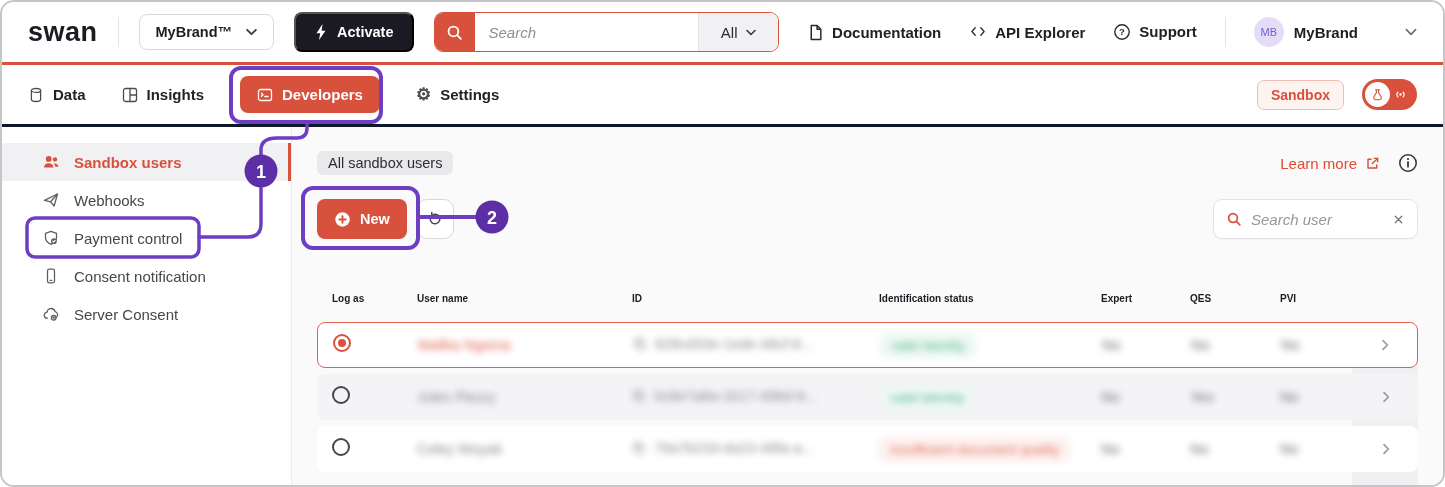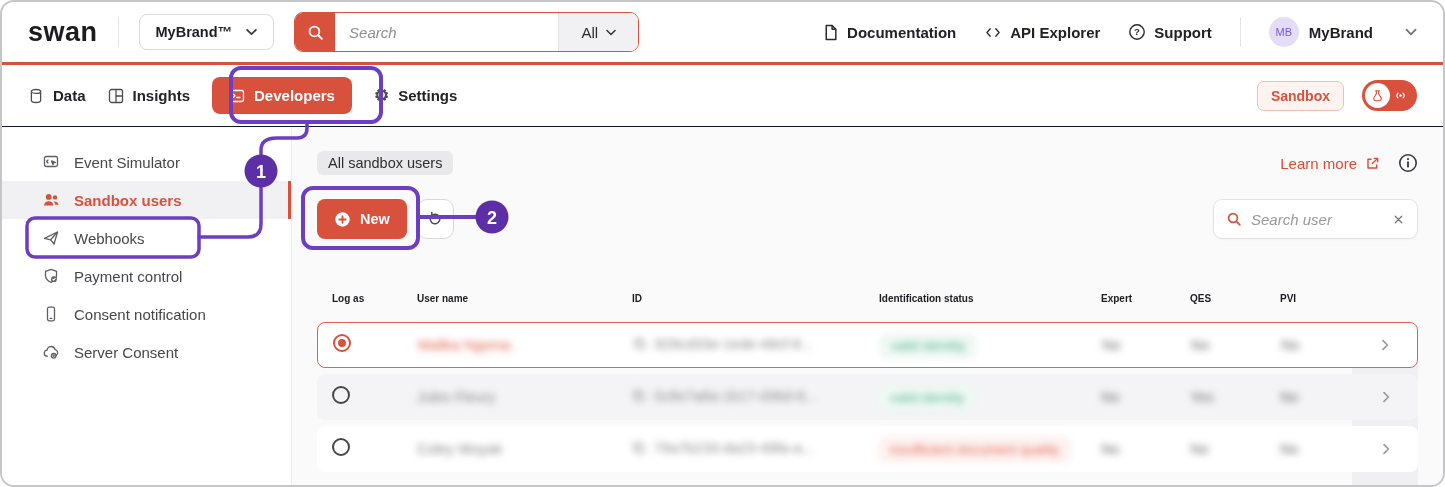--- a/index.html
+++ b/index.html
@@ -19,28 +19,28 @@
   .logo{font-size:27px;font-weight:700;color:#1c1b21;letter-spacing:.5px}
   .tdivider{width:1px;height:30px;background:#e4e4e6}
   .brand-btn{display:flex;align-items:center;gap:14px;border:1px solid #d9d9dc;border-radius:8px;padding:9px 16px;font-weight:700;font-size:14.5px;color:#1e1d23;background:#fff;cursor:pointer}
   .activate-btn{display:flex;align-items:center;gap:9px;background:#1b1a22;color:#fff;border-radius:8px;padding:10px 18px;font-weight:700;font-size:14.5px;cursor:pointer}
   .searchbar{display:flex;align-items:stretch;height:40px;border:1.5px solid var(--accent);border-radius:9px;overflow:hidden;width:345px;background:#fff}
   .search-iconbox{width:40px;background:var(--accent);display:flex;align-items:center;justify-content:center;flex:none}
   .searchbar input{flex:1;border:none;outline:none;padding:0 14px;font-size:15px;font-family:inherit;min-width:0}
   .searchbar input::placeholder{font-style:italic;color:#8f8e95}
   .search-scope{display:flex;align-items:center;gap:8px;padding:0 22px;background:#f1f1f3;border-left:1px solid #e2e2e5;font-size:15px;font-weight:500;color:#2c2b31;cursor:pointer}
   .top-links{display:flex;align-items:center;gap:28px;margin-left:auto}
-  .top-link{display:flex;align-items:center;gap:8px;font-weight:600;font-size:15px;color:#222127;cursor:pointer}
+  .top-link{display:flex;align-items:flex-start;gap:8px;font-weight:600;font-size:15px;color:#222127;cursor:pointer}
   .account{display:flex;align-items:center;gap:10px;cursor:pointer}
   .avatar{width:30px;height:30px;border-radius:50%;background:#E5DDF8;color:#7A58D0;font-size:11px;font-weight:400;display:flex;align-items:center;justify-content:center}
-  .account-name{font-weight:600;font-size:15px;color:#1e1d23;margin-right:22px}
+  .account-name{font-weight:600;font-size:15px;color:#1e1d23;margin-right:37px}
   .redline{height:3px;background:var(--accent)}
 
   
-  .nav2{height:62px;display:flex;align-items:center;padding:0 26px;gap:22px;border-bottom:1px solid #0f172a;background:#fff}
+  .nav2{height:62px;display:flex;align-items:center;padding:0 26px;gap:36px;border-bottom:3px solid #0f172a;background:#fff}
   .nav-item{display:flex;align-items:center;gap:9px;font-weight:600;font-size:15px;color:#232227;cursor:pointer}
   .nav-item.active{background:var(--accent);color:#fff;padding:10px 17px;border-radius:8px}
   .nav-right{margin-left:auto;display:flex;align-items:center;gap:18px}
   .sandbox-badge{border:1px solid #F2BEB4;background:#FDF4F2;color:var(--accent);font-weight:700;font-size:14px;padding:6px 13px;border-radius:7px}
   .env-toggle{width:55px;height:31px;background:var(--accent);border-radius:16px;display:flex;align-items:center;padding:0 3px;gap:3px;cursor:pointer}
   .env-knob{width:25px;height:25px;background:#fff;border-radius:50%;display:flex;align-items:center;justify-content:center}
 
   
   .bodywrap{display:flex;height:358px}
   .sidebar{width:290px;flex:none;background:#fff;border-right:1px solid #ededef;padding-top:16px}
@@ -95,20 +95,26 @@
     <div class="logo">swan</div>
     <div class="tdivider"></div>
 
     <div class="brand-btn">
       <span>MyBrand™</span>
       <svg width="11" height="8" viewBox="0 0 10 7" fill="none" stroke="#3a393f" stroke-width="1.6" stroke-linecap="round" stroke-linejoin="round">
           <path d="M1 1.5 5 5.5 9 1.5"></path>
         </svg>
     </div>
 
+    <button class="activate-btn">
+      <svg width="14" height="16" viewBox="0 0 12 16">
+          <path d="M7.5 0 1.5 9.2h3.7L4 16l6.5-9.3H6.7L7.5 0Z" fill="#fff"></path>
+        </svg>
+      <span>Activate</span>
+    </button>
 
     <div class="searchbar">
       <div class="search-iconbox">
         <svg width="17" height="17" viewBox="0 0 16 16" fill="none" stroke="#fff" stroke-width="1.7" stroke-linecap="round">
             <circle cx="7" cy="7" r="4.6"></circle>
             <path d="M10.6 10.6 14 14"></path>
           </svg>
       </div>
       <input type="text" placeholder="Search" style="">
       <div class="search-scope">
@@ -194,28 +200,20 @@
             <circle cx="7.5" cy="7.5" r="1.2" fill="#fff"></circle>
             <path d="M4.9 5.1a3.7 3.7 0 0 0 0 4.8M10.1 5.1a3.7 3.7 0 0 1 0 4.8" stroke="#fff" stroke-width="1.2" stroke-linecap="round"></path>
           </svg>
       </div>
     </div>
   </div>
 
   <div class="bodywrap">
 
     <div class="sidebar">
-      <div class="side-item">
-        <svg width="18" height="16" viewBox="0 0 16 16" fill="none" stroke="#5f5e66" stroke-width="1.3" stroke-linecap="round" stroke-linejoin="round">
-            <rect x="1.5" y="2.5" width="13" height="10" rx="1.8"></rect>
-            <path d="M5 6 3.6 7.5 5 9"></path>
-            <path d="m8.5 6.8 3.8 1.6-1.7.6-.6 1.7z" fill="#5f5e66"></path>
-          </svg>
-        <span>Event Simulator</span>
-      </div>
       <div class="side-item selected">
         <svg width="18" height="16" viewBox="0 0 16 16" fill="#D8513D">
             <circle cx="5.7" cy="4.9" r="2.9"></circle>
             <path d="M1 13.4c0-2.6 2.1-4.2 4.7-4.2s4.7 1.6 4.7 4.2z"></path>
             <circle cx="12" cy="5.4" r="2.2"></circle>
             <path d="M11.6 9.4c2.1.2 3.9 1.5 3.9 3.4h-3.3c-.2-1.4-.8-2.5-1.8-3.2z"></path>
           </svg>
         <span>Sandbox users</span>
       </div>
       <div class="side-item">

